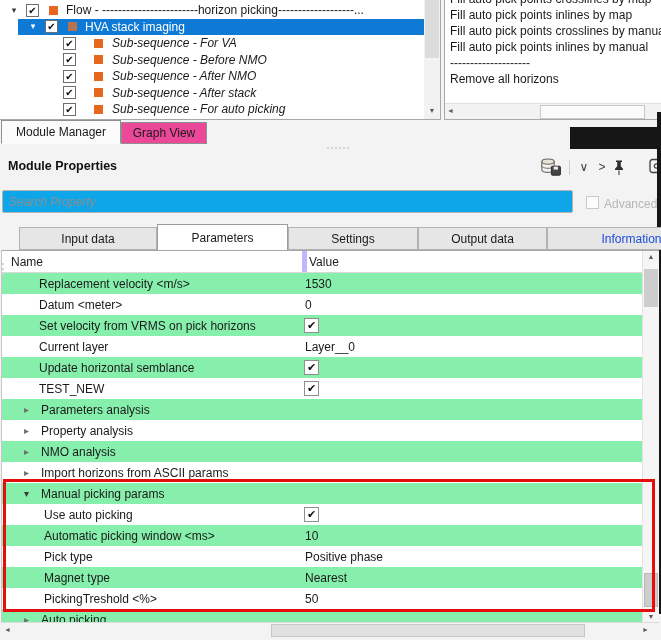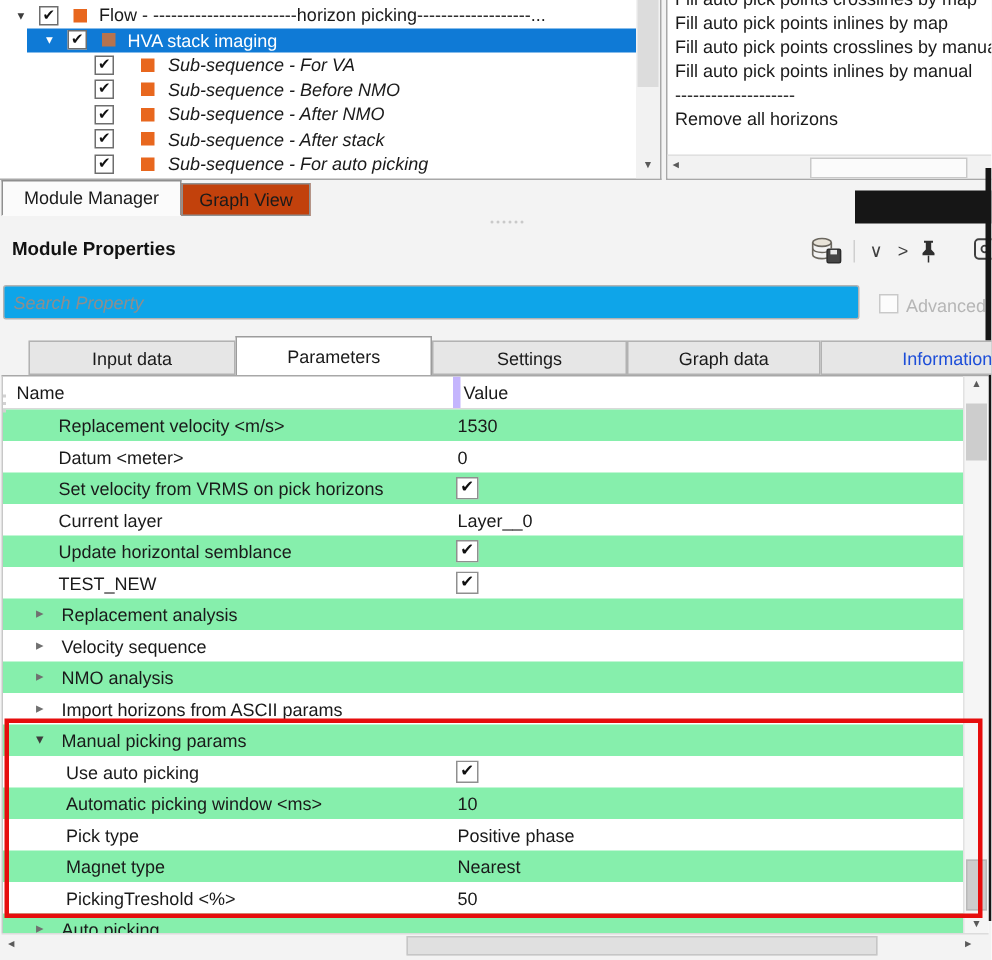--- a/index.html
+++ b/index.html
@@ -36,21 +36,21 @@
   .mrow{height:16px;line-height:16px;padding-left:5px;white-space:nowrap;overflow:hidden;cursor:default;}
   .mrow-clip{height:7px;overflow:hidden;}
   .mrow-clip .mrow{margin-top:-9px;}
   .menu-hscroll{position:absolute;left:0;bottom:0;width:216px;height:15px;background:#f2f2f2;border-top:1px solid #e0e0e0;}
   .menu-hleft{position:absolute;left:2px;top:3px;font-size:7px;color:#5a5a5a;}
   .menu-hthumb{position:absolute;left:95px;top:1px;width:103px;height:12px;background:#fbfbfb;border:1px solid #c9c9c9;}
 
   
   .view-tabs{position:absolute;left:1px;top:120px;height:24px;display:flex;align-items:flex-end;}
   .vtab{box-sizing:border-box;height:22px;display:flex;align-items:center;justify-content:center;
-    background:#c2410c;border:1px solid #8f8f8f;cursor:default;}
+    background:#ec4899;border:1px solid #8f8f8f;cursor:default;}
   .vtab.active{height:24px;background:#fbfbfb;border-bottom-color:#fbfbfb;}
 
   .splitter-dots{position:absolute;left:327px;top:147px;display:flex;gap:2px;}
   .splitter-dots i{width:2px;height:2px;background:#c9c9c9;border-radius:50%;}
 
   
   .mp-title{position:absolute;left:8px;top:159px;font-weight:700;font-size:12.5px;color:#111;}
   .mp-icons{position:absolute;left:540px;top:155px;height:24px;display:flex;align-items:center;}
   .icon-sep{width:1px;height:15px;background:#cfcfcf;margin:0 5px 0 7px;}
   .glyph-btn{width:18px;text-align:center;color:#3f3f3f;font-size:12px;cursor:default;}
@@ -218,21 +218,21 @@
 </svg>
 
 <input class="search-input" type="text" placeholder="Search Property" style="">
 <div class="adv-cb"></div>
 <div class="adv-label">Advanced</div>
 
 <div class="prop-tabs" id="prop-tabs">
     <div class="ptab" style="width: 138px;">Input data</div>
     <div class="ptab active" style="width: 131px;">Parameters</div>
     <div class="ptab" style="width: 130px;">Settings</div>
-    <div class="ptab" style="width: 129px;">Graph data</div>
+    <div class="ptab" style="width: 129px;">Output data</div>
     <div class="ptab dis" style="width: 129px;">Information</div>
   </div>
 
 <div class="ptable">
   <div class="thead">
     <div class="hname">Name</div>
     <div class="hval">Value</div>
   </div>
   <div id="prop-rows">
       <div class="prow odd">
@@ -279,28 +279,28 @@
         <div class="pname">
           <span class="plabel i1">TEST_NEW</span>
         </div>
         <div class="pvalue">
           <span class="vcb">✔</span>
         </div>
       </div>
       <div class="prow odd">
         <div class="pname">
           <span class="parrow col">▸</span>
-          <span class="plabel g">Replacement analysis</span>
-        </div>
-        <div class="pvalue"></div>
-      </div>
-      <div class="prow">
-        <div class="pname">
-          <span class="parrow col">▸</span>
-          <span class="plabel g">Velocity sequence</span>
+          <span class="plabel g">Parameters analysis</span>
+        </div>
+        <div class="pvalue"></div>
+      </div>
+      <div class="prow">
+        <div class="pname">
+          <span class="parrow col">▸</span>
+          <span class="plabel g">Property analysis</span>
         </div>
         <div class="pvalue"></div>
       </div>
       <div class="prow odd">
         <div class="pname">
           <span class="parrow col">▸</span>
           <span class="plabel g">NMO analysis</span>
         </div>
         <div class="pvalue"></div>
       </div>

